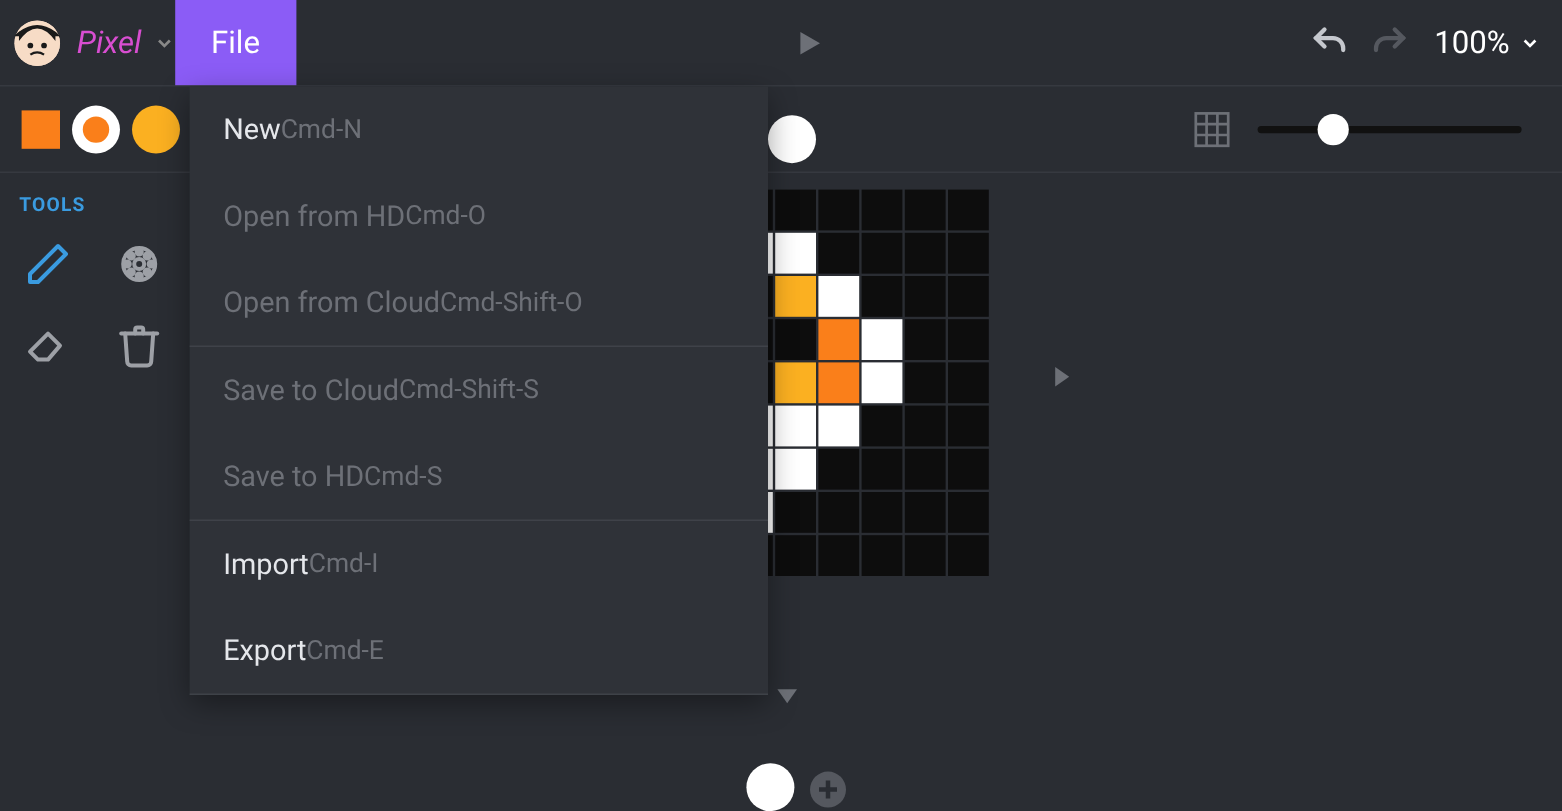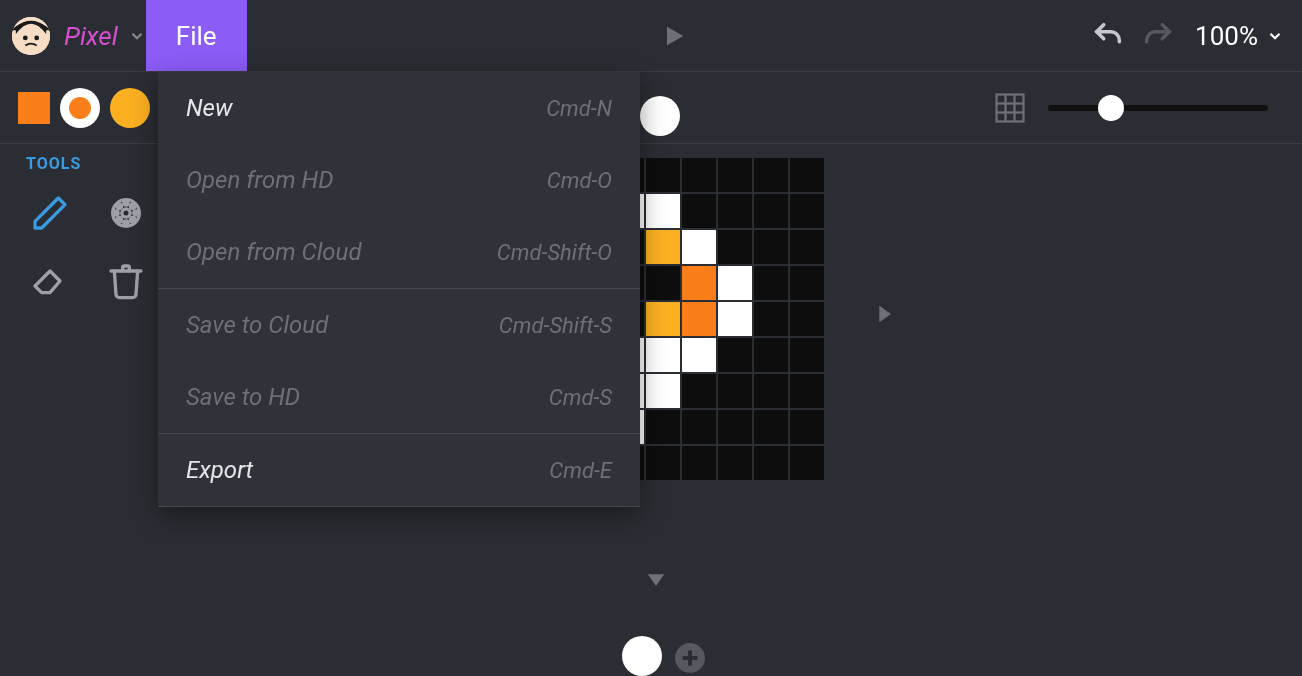--- a/index.html
+++ b/index.html
@@ -102,23 +102,23 @@
     width: 220px; height: 6px; background: #111; border-radius: 3px; position: relative; margin-right: 16px;
   }
   .slider .thumb {
     position: absolute; top: -10px; left: 50px;
     width: 26px; height: 26px; background: #fff; border-radius: 50%;
   }
 
   
   .sidebar {
     position: absolute;
-    left: 0; top: 128px;
+    left: 0; top: 145px;
     width: 166px;
-    padding: 26px;
+    padding: 16px;
   }
   .tools-label {
     color: #3a9be0;
     font-weight: 700;
     font-size: 16px;
     letter-spacing: 1px;
     margin-bottom: 16px;
   }
   .tool-grid {
     display: grid;
@@ -138,26 +138,24 @@
     position: absolute;
     left: 158px;
     top: 72px;
     width: 482px;
     background: #2f3238;
     box-shadow: 0 8px 24px rgba(0,0,0,0.4);
     z-index: 100;
   }
   .dd-item {
     display: flex;
-    justify-content: space-between;
     align-items: center;
     padding: 22px 28px;
     font-size: 24px;
     cursor: pointer;
-    font-style: italic;
   }
   .dd-item .label { color: #e5e7eb; }
   .dd-item.disabled .label { color: #6d7077; }
   .dd-item .shortcut { color: #6d7077; font-size: 22px; }
   .dd-sep { height: 1px; background: #44474e; margin: 0; }
 
   
   .canvas-area {
     position: absolute;
     left: 430px;
@@ -328,20 +326,24 @@
   <div class="dd-item disabled">
     <span class="label">Save to Cloud</span>
     <span class="shortcut">Cmd-Shift-S</span>
   </div>
   <div class="dd-item disabled">
     <span class="label">Save to HD</span>
     <span class="shortcut">Cmd-S</span>
   </div>
   <div class="dd-sep"></div>
   <div class="dd-item">
+    <span class="label">Import</span>
+    <span class="shortcut">Cmd-I</span>
+  </div>
+  <div class="dd-item">
     <span class="label">Export</span>
     <span class="shortcut">Cmd-E</span>
   </div>
   <div class="dd-sep"></div>
 </div>
 
 <div class="canvas-area">
   <div class="pixel-grid" id="pixel-grid">
       <div class="px "></div>
       <div class="px "></div>

